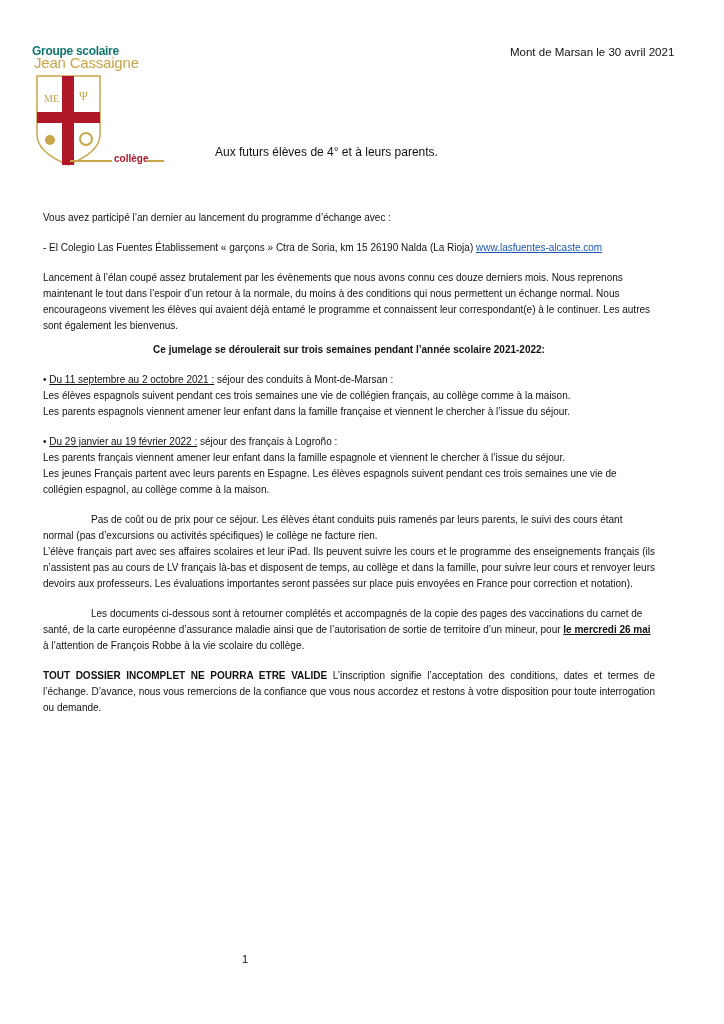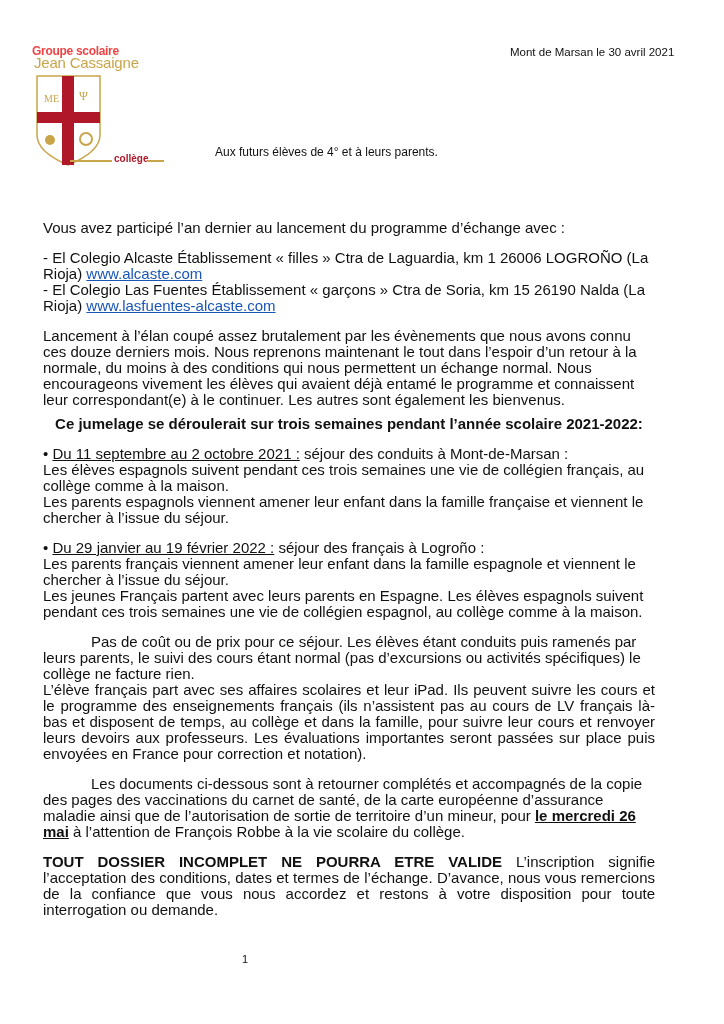--- a/index.html
+++ b/index.html
@@ -1,26 +1,26 @@
 <!DOCTYPE html>
 <html><head>
 <meta charset="utf-8">
 <style>
   html, body { margin:0; padding:0; background:#ffffff; }
   body { width:724px; height:1024px; position:relative; overflow:hidden;
          font-family:"Liberation Sans", "DejaVu Sans", sans-serif; color:#111; }
   .page { position:absolute; left:0; top:0; width:724px; height:1024px; }
   .logo { position:absolute; left:30px; top:40px; width:150px; height:130px; }
-  .logo .group { position:absolute; left:2px; top:4px; font-weight:bold; font-size:12px; color:#ef4444; letter-spacing:-0.3px;text-align:center; }
+  .logo .group { position:absolute; left:2px; top:4px; font-weight:bold; font-size:12px; color:#0f766e; letter-spacing:-0.3px;text-align:center; }
   .logo .name { position:absolute; left:4px; top:14px; font-size:15px; color:#c9a54a; font-weight:normal; letter-spacing:-0.2px; }
   .logo svg { position:absolute; left:0; top:0; }
   .logo .college { position:absolute; left:84px; top:113px; font-size:10px; color:#b0182a; font-weight:bold; }
   .date { position:absolute; left:475px; top:46px; font-size:11.5px;margin-left:35px; }
   .address { position:absolute; left:215px; top:145px; font-size:12px; }
-  .body { position:absolute; left:43px; top:220px; width:612px; font-size:15px; line-height:16px; }
+  .body { position:absolute; left:43px; top:210px; width:612px; font-size:10px; line-height:16px; }
   .body p { margin:0; }
   .gap { height:14px; }
   .gap-sm { height:8px; }
   a.link { color:#1a56b8; text-decoration:underline; }
   .center-bold { text-align:center; font-weight:bold; }
   .u { text-decoration:underline; }
   .indent { text-indent:48px; }
   .justify { text-align:justify; }
   .bold { font-weight:bold; }
   .pagenum { position:absolute; left:242px; top:953px; font-size:11px; }
@@ -46,23 +46,20 @@
     <span class="name">Jean Cassaigne</span>
     <span class="college">collège</span>
   </div>
 
   <div class="date">Mont de Marsan le 30 avril 2021</div>
   <div class="address">Aux futurs élèves de 4° et à leurs parents.</div>
 
   <div class="body">
     <p>Vous avez participé l’an dernier au lancement du programme d’échange avec :</p>
     <div class="gap"></div>
-    <p>
-      <span>- El Colegio Alcaste Établissement « filles » Ctra de Laguardia, km 1 26006 LOGROÑO (La Rioja) </span><a class="link">www.alcaste.com</a>
-    </p>
     <p>
       <span>- El Colegio Las Fuentes Établissement « garçons » Ctra de Soria, km 15 26190 Nalda (La Rioja) </span><a class="link">www.lasfuentes-alcaste.com</a>
     </p>
     <div class="gap"></div>
     <p>Lancement à l’élan coupé assez brutalement par les évènements que nous avons connu ces douze derniers mois. Nous reprenons maintenant le tout dans l’espoir d’un retour à la normale, du moins à des conditions qui nous permettent un échange normal. Nous encourageons vivement les élèves qui avaient déjà entamé le programme et connaissent leur correspondant(e) à le continuer. Les autres sont également les bienvenus.</p>
     <div class="gap-sm"></div>
     <p class="center-bold">Ce jumelage se déroulerait sur trois semaines pendant l’année scolaire 2021-2022:</p>
     <div class="gap"></div>
 
     <p>

